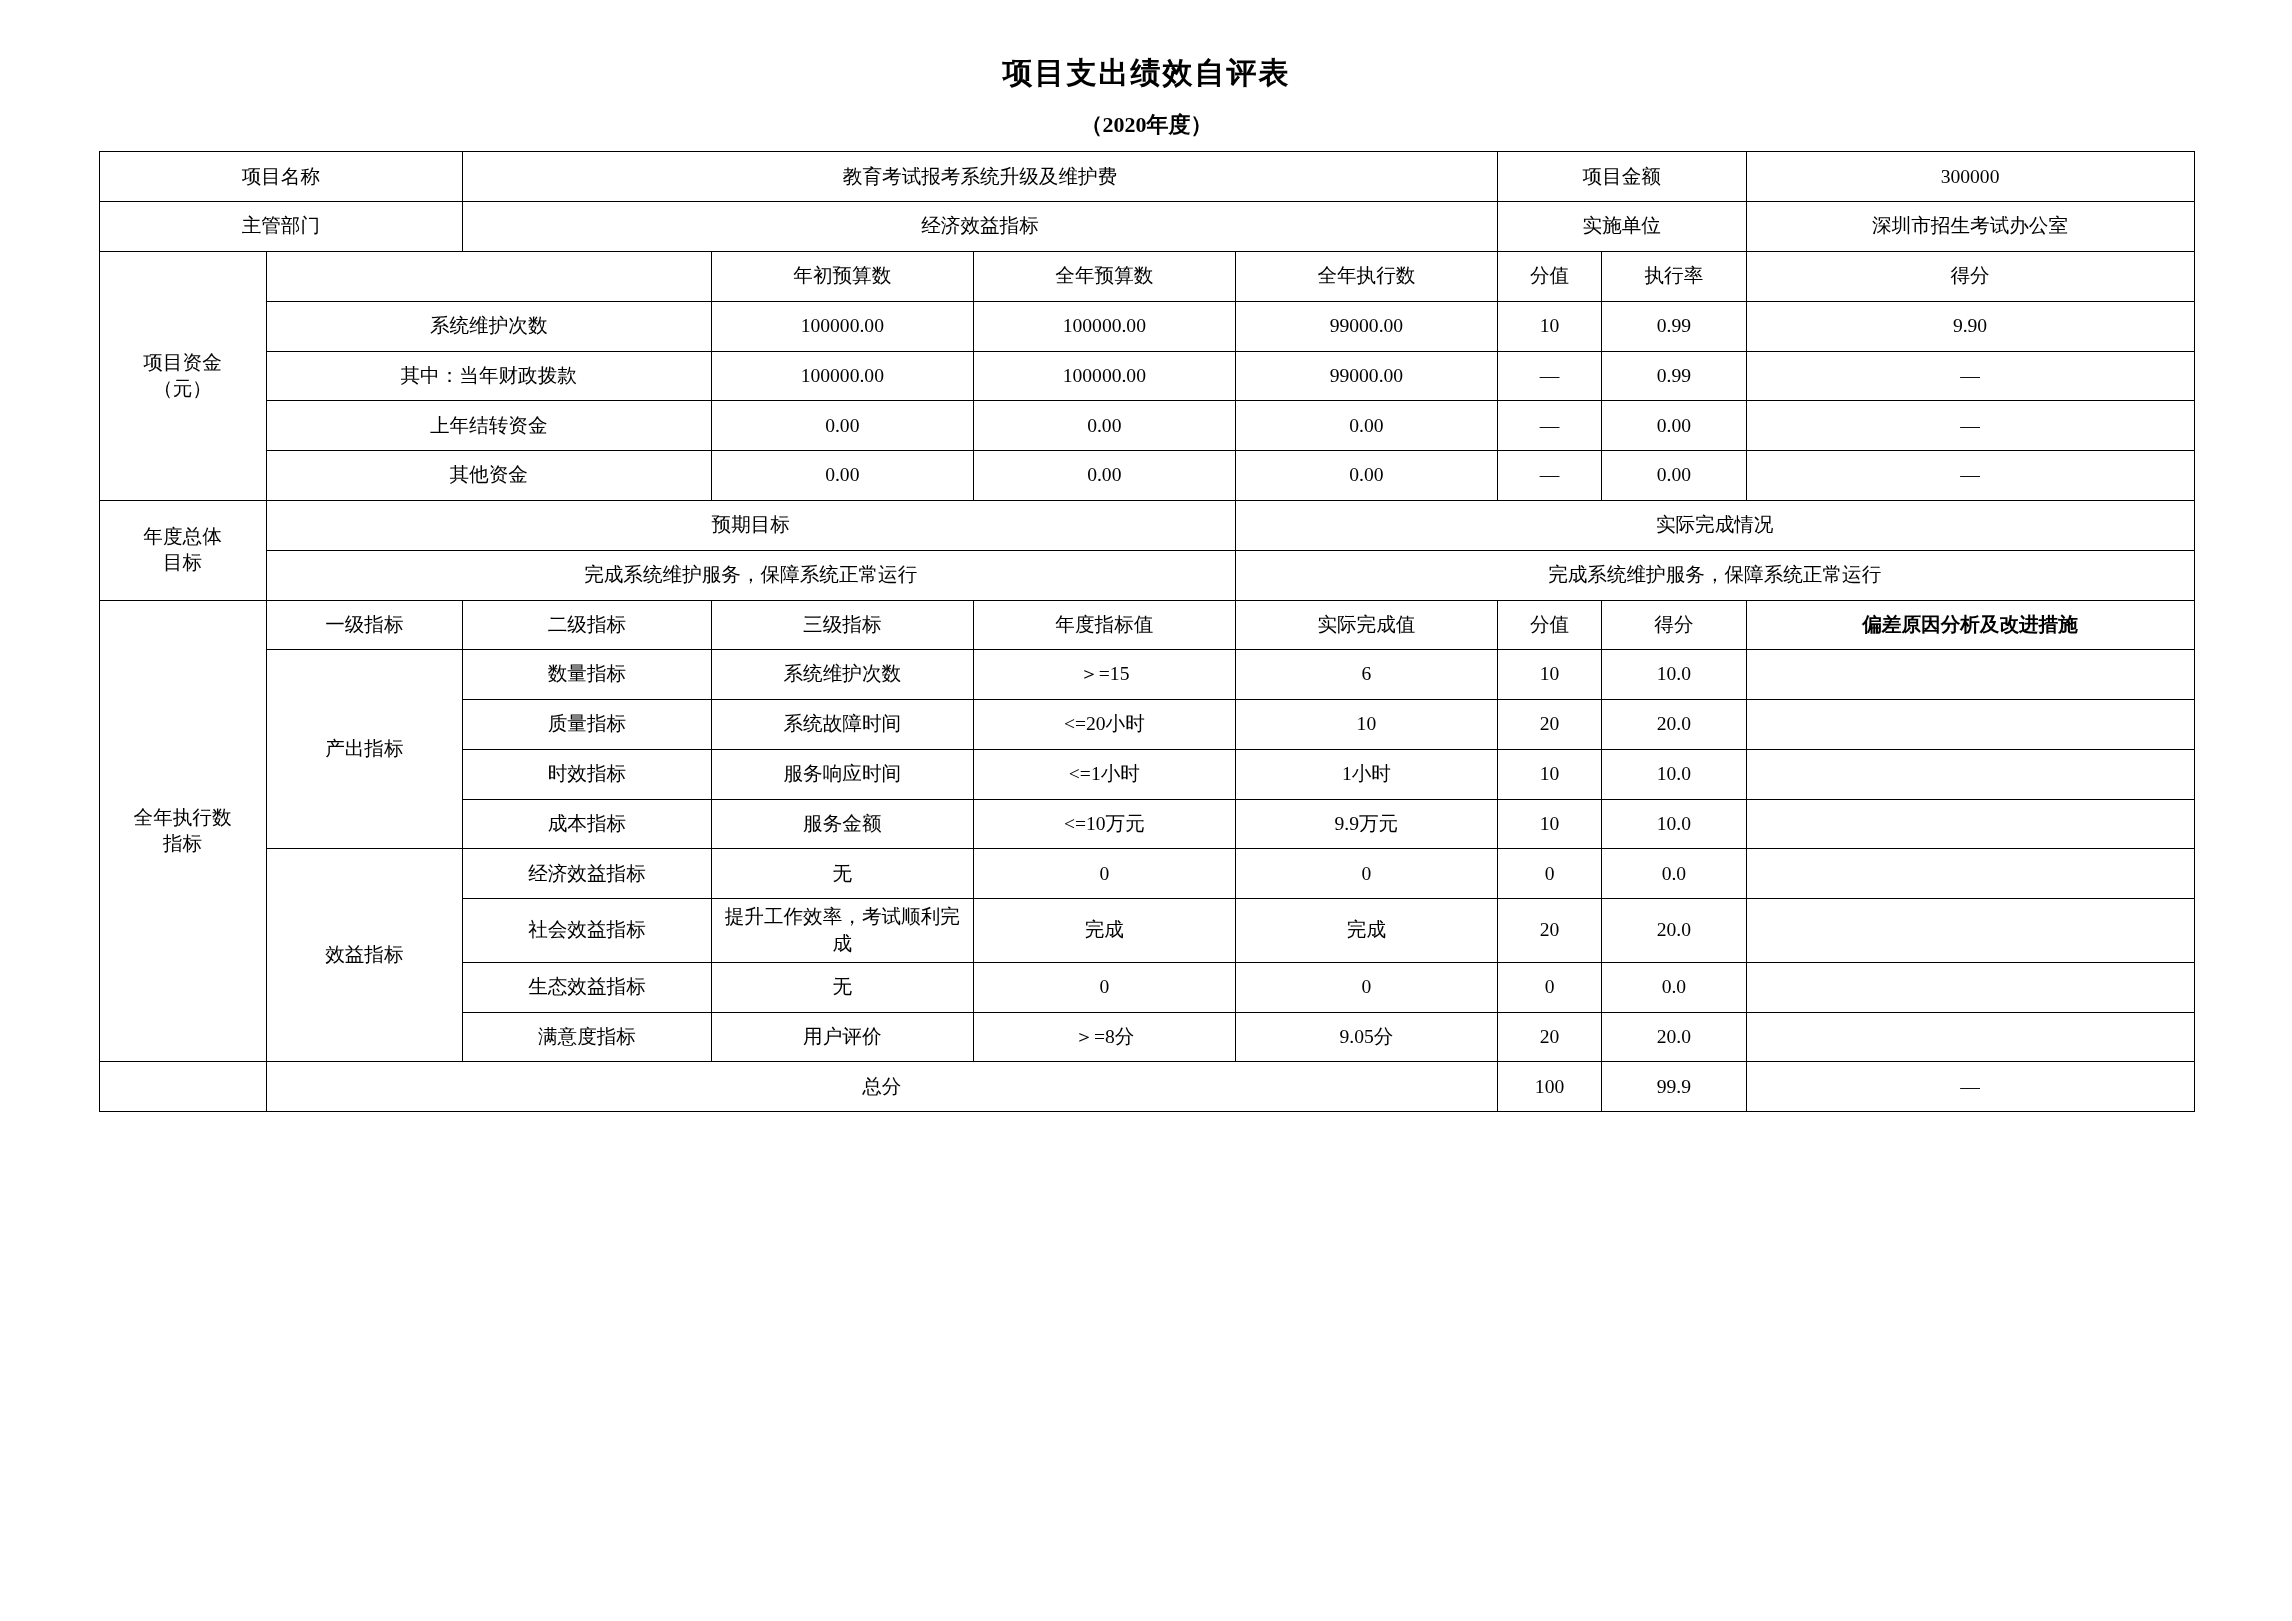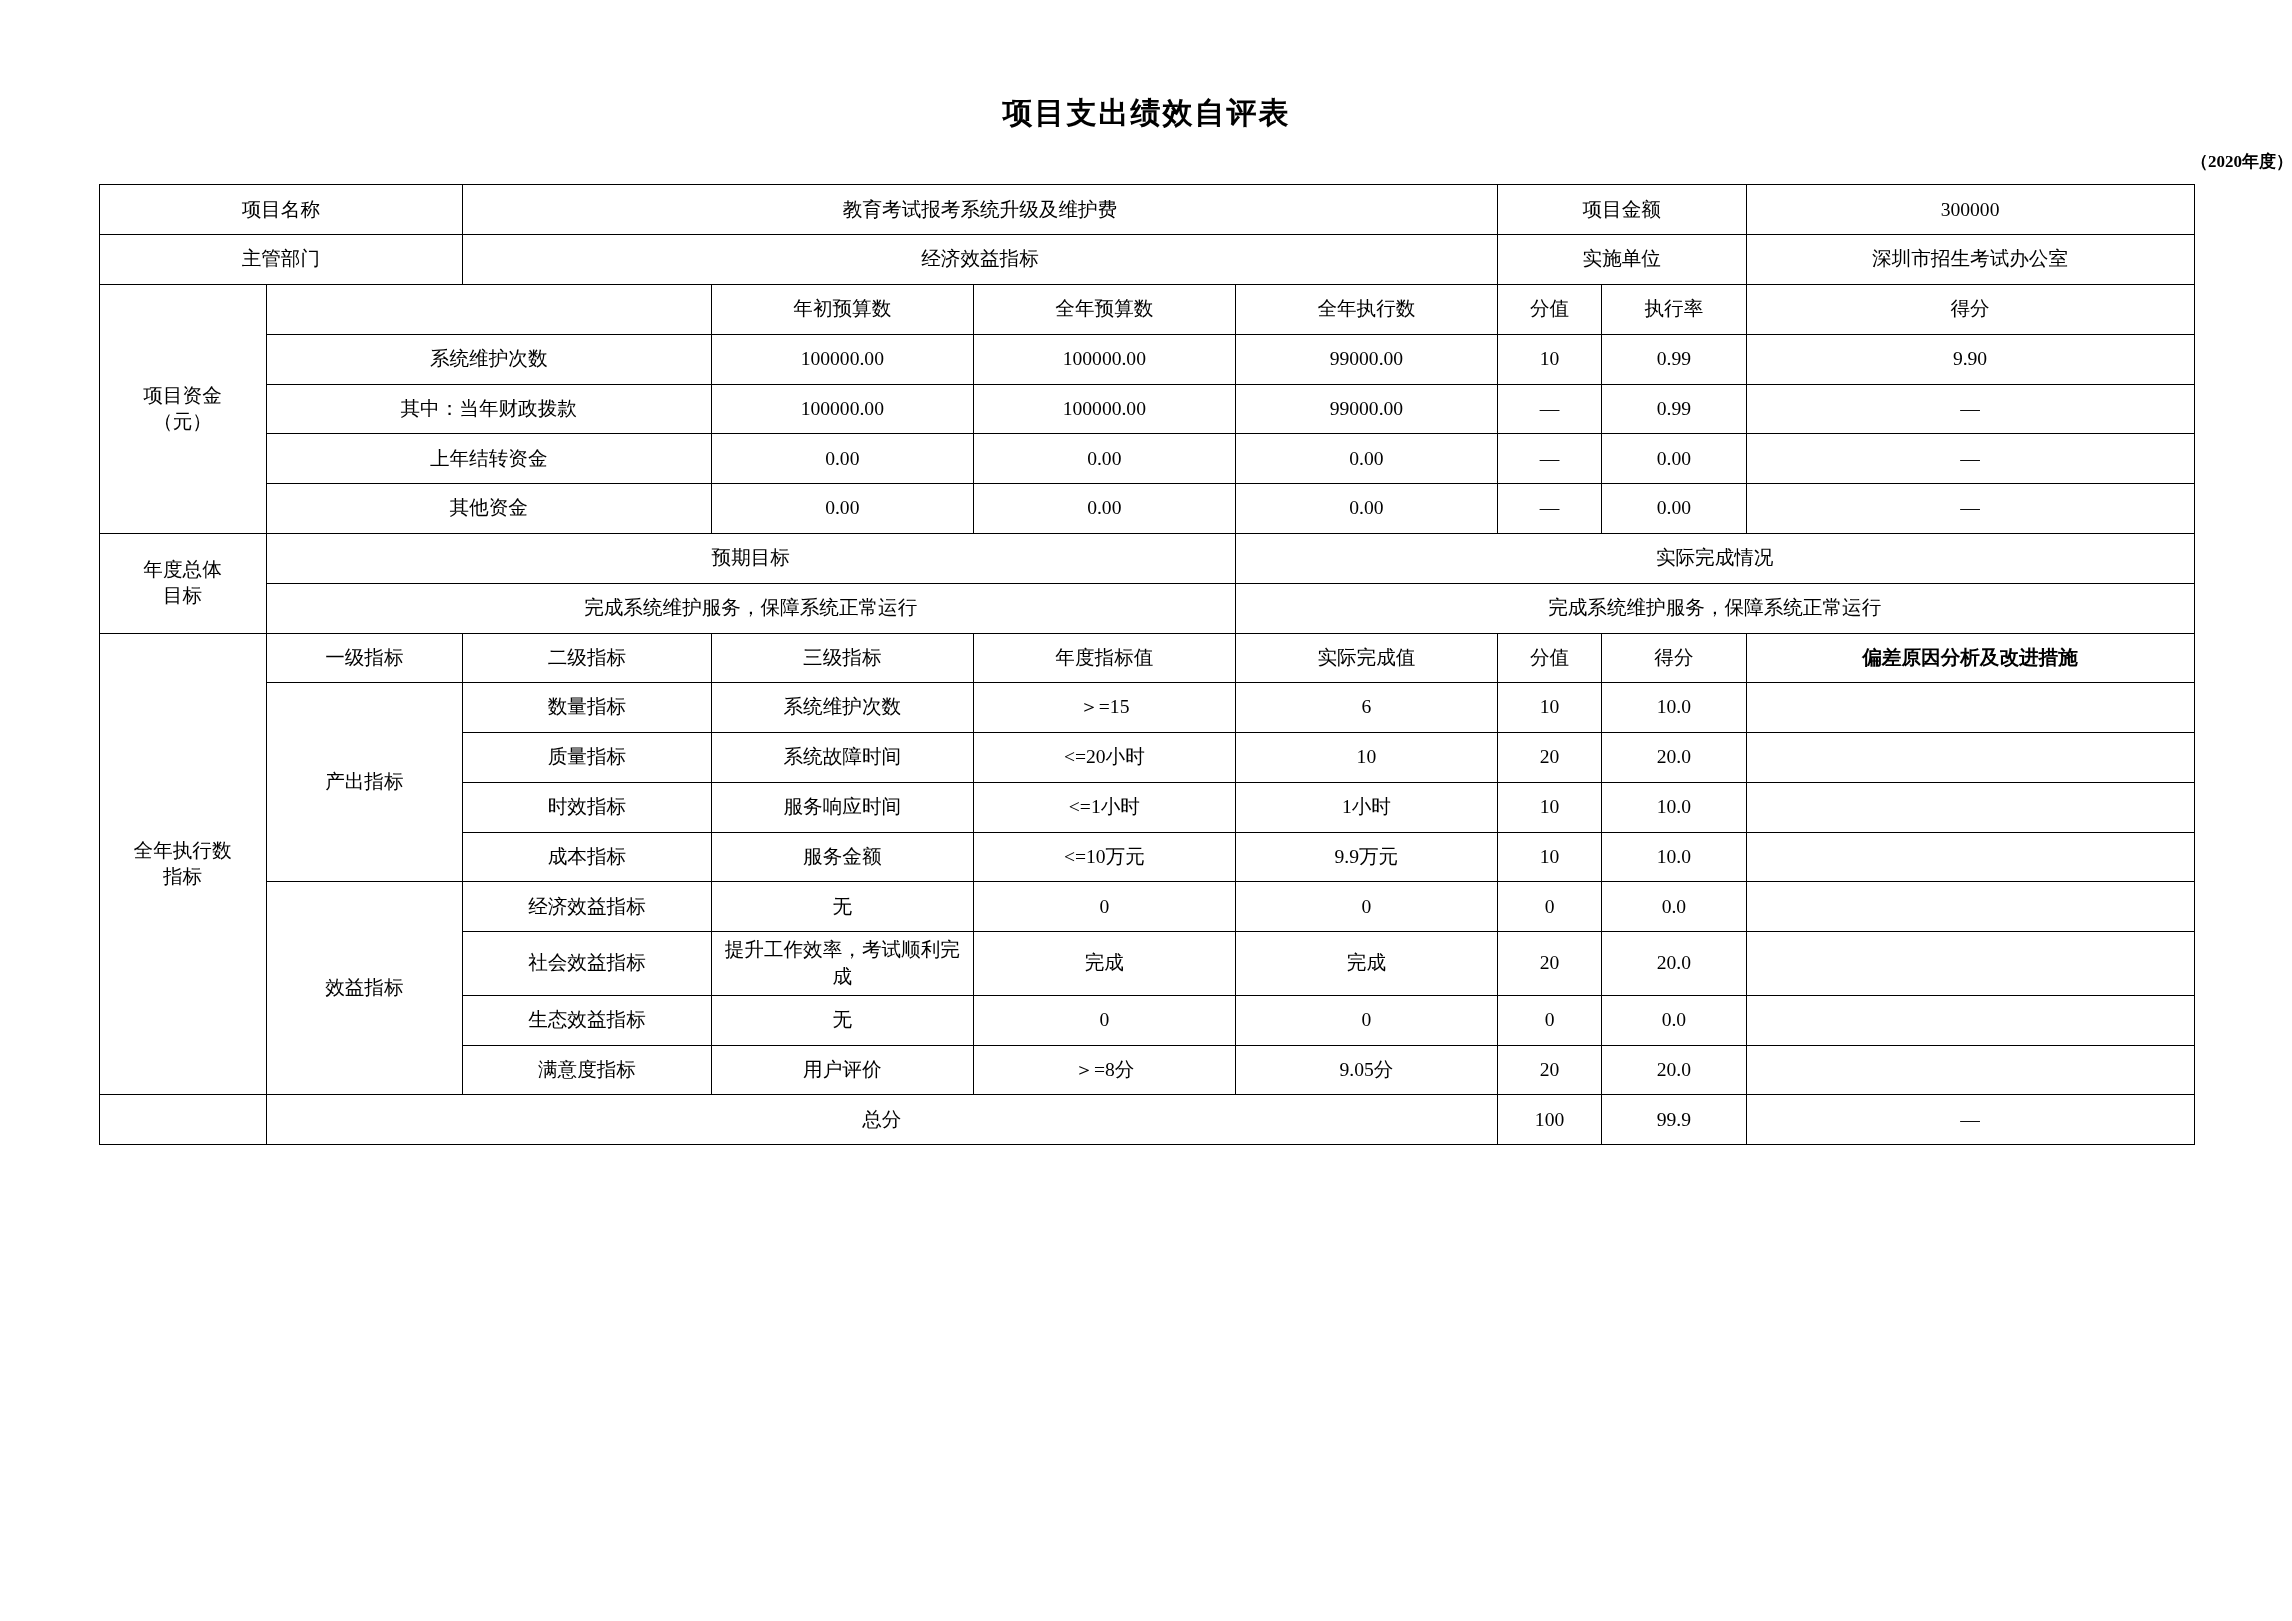--- a/index.html
+++ b/index.html
@@ -19,27 +19,27 @@
     width: 2293px;
     height: 1621px;
     box-sizing: border-box;
   }
   .doc-title {
     text-align: center;
     font-family: "Liberation Sans", "DejaVu Sans", sans-serif;
     font-weight: bold;
     font-size: 30px;
     letter-spacing: 2px;
-    margin-top: 93px;
+    margin-top: 53px;
   }
   .doc-subtitle {
-    text-align: right;
+    text-align: center;
     font-family: "Liberation Serif", "DejaVu Serif", serif;
     font-weight: bold;
-    font-size: 17px;
+    font-size: 22px;
     margin-top: 15.7px;
     margin-bottom: 11.8px;
   }
   table.main {
     border-collapse: collapse;
     margin: 0 auto;
     width: 2096px;
     table-layout: fixed;
   }
   table.main td {

